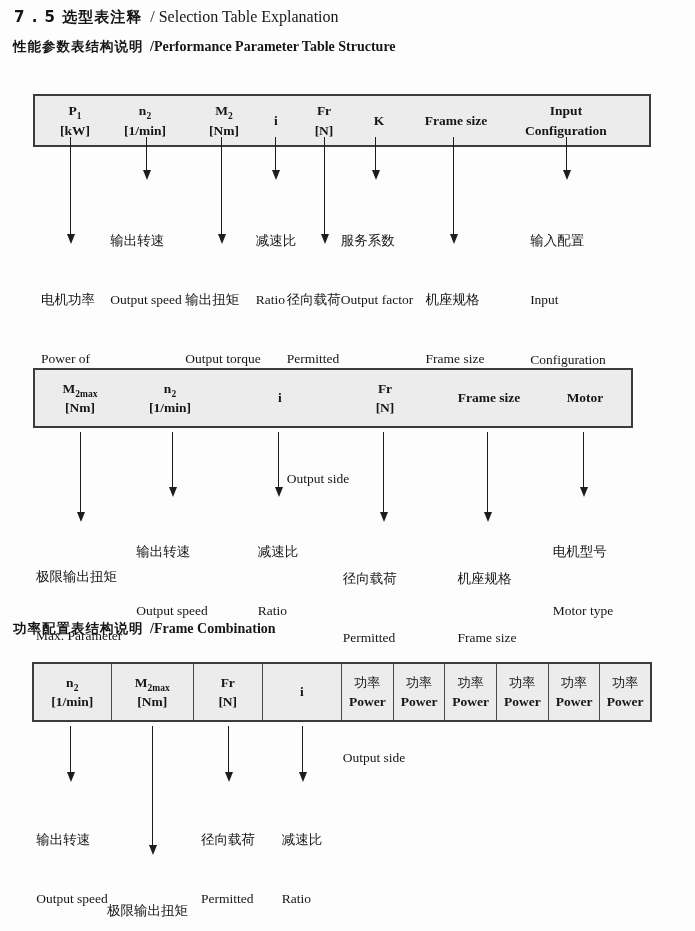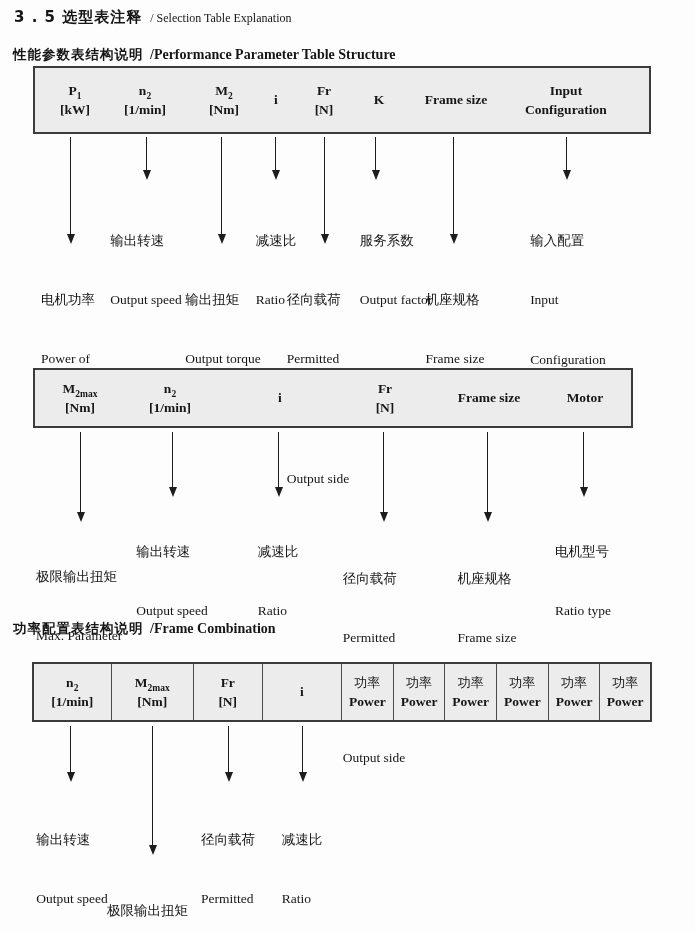--- a/index.html
+++ b/index.html
@@ -1,20 +1,20 @@
 <!DOCTYPE html>
 <html><head>
 <meta charset="utf-8">
 <style>
   html,body{margin:0;padding:0;background:#fff;}
   .page{position:relative;width:695px;height:931px;background:#fdfdfd;
         font-family:"Liberation Serif","DejaVu Serif",serif;color:#161616;overflow:hidden;}
   .title{position:absolute;left:14px;top:8px;font-size:16px;white-space:nowrap;}
   .title .zh{font-weight:bold;letter-spacing:1px;font-family:"DejaVu Sans",sans-serif;font-size:15px;}
-  .title .en{font-size:12px;margin-left:4px;font-family:Liberation Serif, serif;}
+  .title .en{font-size:16px;margin-left:4px;font-family:Liberation Serif, serif;}
   .heading{position:absolute;left:13px;font-weight:bold;font-size:14px;white-space:nowrap;}
   .heading .zh{letter-spacing:1px;font-family:"DejaVu Sans",sans-serif;font-size:13.5px;}
   .heading .en{margin-left:3px;}
   .tbl{position:absolute;background:#ececec;border:2px solid #3c3c3c;box-sizing:border-box;}
   .acell{position:absolute;top:0;height:100%;transform:translateX(-50%);
          display:flex;flex-direction:column;align-items:center;justify-content:center;
          font-weight:bold;font-size:13.5px;white-space:nowrap;line-height:1;}
   .acell .l{margin:3px 0;}
   sub{font-size:9.5px;line-height:0;}
   .tbl3{position:absolute;background:#ececec;border:2px solid #3c3c3c;box-sizing:border-box;
@@ -32,30 +32,30 @@
         font-size:13.5px;line-height:20px;white-space:pre;}
   .note-left{position:absolute;text-align:left;font-size:13.5px;line-height:21px;white-space:pre;}
   .note .zh,.note-left .zh{font-family:"DejaVu Sans",sans-serif;font-size:13.5px;}
 </style>
 </head>
 <body>
 
 <div class="page">
 
   <div class="title">
-    <span class="zh">3 . 5 选型表注释</span>
+    <span class="zh">7 . 5 选型表注释</span>
     <span class="en">/  Selection Table Explanation</span>
   </div>
 
-  <div class="heading" style="top:46px">
+  <div class="heading" style="top:38px">
     <span class="zh">性能参数表结构说明</span>
     <span class="en">/Performance Parameter Table Structure</span>
   </div>
 
-  <div class="tbl" style="left:33px;top:66px;width:618px;height:68px">
+  <div class="tbl" style="left:33px;top:94px;width:618px;height:53px">
     <div class="acell" style="left:40px">
       <div class="l"><span>P</span><sub>1</sub></div>
       <div class="l">[kW]</div>
     </div>
     <div class="acell" style="left:110px">
       <div class="l"><span>n</span><sub>2</sub></div>
       <div class="l">[1/min]</div>
     </div>
     <div class="acell" style="left:189px">
       <div class="l"><span>M</span><sub>2</sub></div>
@@ -90,21 +90,21 @@
   <div class="arrow" style="left:566px;top:137px;height:33px"></div>
 
   <div class="note" style="left:146px;top:190px">
     <div class="zh">输出转速</div>
     <div>Output speed</div>
   </div>
   <div class="note" style="left:276px;top:190px">
     <div class="zh">减速比</div>
     <div>Ratio</div>
   </div>
-  <div class="note" style="left:396px;top:190px">
+  <div class="note" style="left:377px;top:190px">
     <div class="zh">服务系数</div>
     <div>Output factor</div>
   </div>
   <div class="note" style="left:568px;top:190px">
     <div class="zh">输入配置</div>
     <div>Input</div>
     <div>Configuration</div>
   </div>
 
   <div class="note" style="left:223px;top:249px">
@@ -162,21 +162,21 @@
   <div class="note" style="left:172px;top:501px">
     <div class="zh">输出转速</div>
     <div>Output speed</div>
   </div>
   <div class="note" style="left:278px;top:501px">
     <div class="zh">减速比</div>
     <div>Ratio</div>
   </div>
   <div class="note" style="left:583px;top:501px">
     <div class="zh">电机型号</div>
-    <div>Ratio type</div>
+    <div>Motor type</div>
   </div>
 
   <div class="note-left" style="left:36px;top:526px;line-height:20px">
     <div class="zh">极限输出扭矩</div>
     <div>Max. Parameter</div>
     <div>Output  torque</div>
   </div>
   <div class="note" style="left:383px;top:528px">
     <div class="zh">径向载荷</div>
     <div>Permitted</div>

